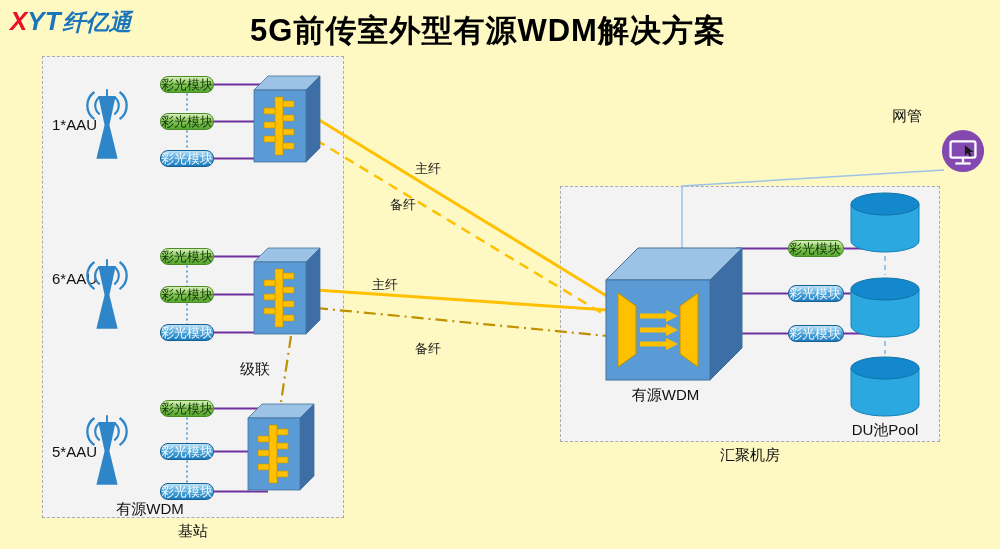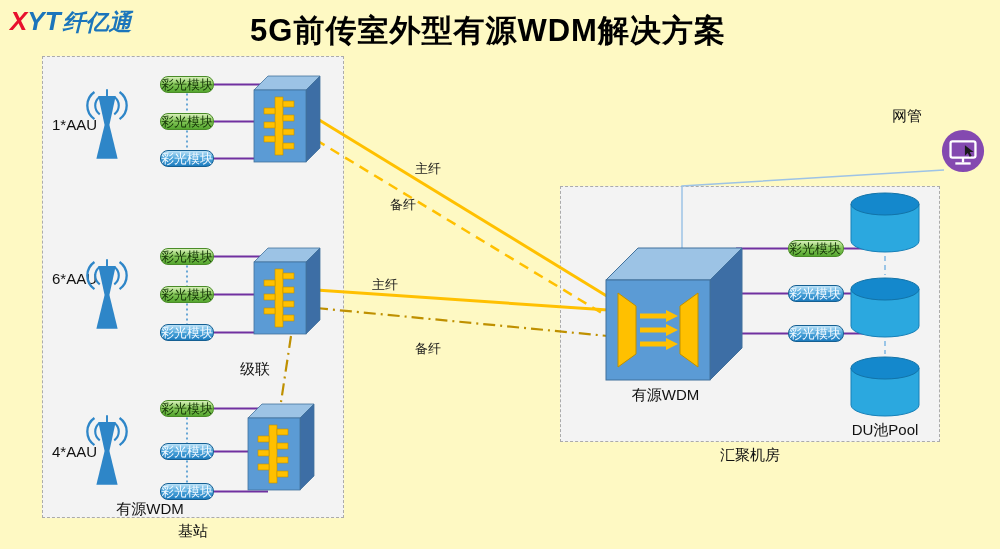--- a/index.html
+++ b/index.html
@@ -163,21 +163,21 @@
   <svg class="el" style="left:78px; top:254px;" width="58" height="78">
       <use href="#sym-antenna"></use>
     </svg>
   <div class="el module green" style="left:160px; top:248px;">彩光模块</div>
   <div class="el module green" style="left:160px; top:286px;">彩光模块</div>
   <div class="el module blue" style="left:160px; top:324px;">彩光模块</div>
   <svg class="el" style="left:248px; top:244px;" width="78" height="95">
       <use href="#sym-device"></use>
     </svg>
 
-  <div class="el label" style="left:52px; top:443px;">4*AAU</div>
+  <div class="el label" style="left:52px; top:443px;">5*AAU</div>
   <svg class="el" style="left:78px; top:410px;" width="58" height="78">
       <use href="#sym-antenna"></use>
     </svg>
   <div class="el module green" style="left:160px; top:400px;">彩光模块</div>
   <div class="el module blue" style="left:160px; top:443px;">彩光模块</div>
   <div class="el module blue" style="left:160px; top:483px;">彩光模块</div>
   <svg class="el" style="left:242px; top:400px;" width="78" height="95">
       <use href="#sym-device"></use>
     </svg>
 

